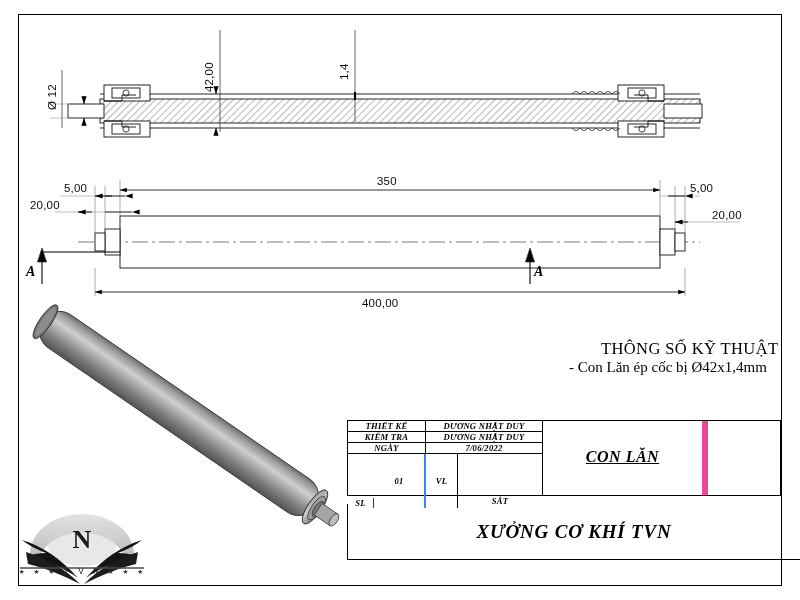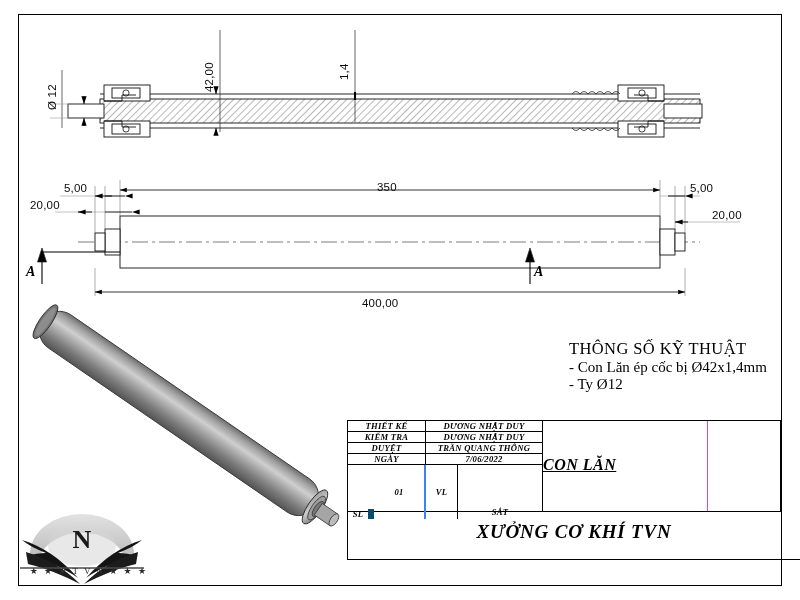--- a/index.html
+++ b/index.html
@@ -59,34 +59,35 @@
     position: absolute;
     left: 569px;
     top: 339px;
     color: #000;
   }
   #specs .spec-title {
     font-family: "Liberation Serif", serif;
     font-size: 16.5px;
     letter-spacing: .4px;
     white-space: nowrap;
+    margin-left: 32px;
   }
   #specs .spec-line {
     font-family: "Liberation Serif", serif;
     font-size: 15px;
     margin-top: 0;
     white-space: nowrap;
   }
   
   #titleblock {
     position: absolute;
     left: 347px;
     top: 420px;
     width: 434px;
-    height: 92px;
+    height: 76px;
     border: 1px solid #000;
     box-sizing: border-box;
     display: flex;
   }
   #tb-left {
     width: 195px;
     border-right: 1px solid #000;
     box-sizing: border-box;
     display: flex;
     flex-direction: column;
@@ -107,31 +108,31 @@
     font-style: italic;
     font-size: 8.6px;
     letter-spacing: .25px;
     color: #000;
     box-sizing: border-box;
     overflow: hidden;
     white-space: nowrap;
   }
   .tb-label { width: 78px; border-right: 1px solid #000; }
   .tb-value { flex: 1 1 auto; }
-  .tb-q1 { width: 26px; border-right: 6px solid #0c4a6e; margin-top: 44px; }
+  .tb-q1 { width: 26px; border-right: 1px solid #0c4a6e; margin-top: 44px; }
   .tb-q2 { width: 52px; border-right: 2px solid #3b82f6; }
   .tb-q3 { width: 32px; border-right: 1px solid #000; }
   .tb-q4 { flex: 1 1 auto; margin-top: 40px; }
   #tb-mid {
     width: 165px;
-    border-right: 1px solid #ec4899;
+    border-right: 6px solid #ec4899;
     box-sizing: border-box;
     display: flex;
     align-items: center;
-    justify-content: flex-start;
+    justify-content: center;
   }
   #tb-mid .part-name {
     font-family: "Liberation Serif", serif;
     font-weight: bold;
     font-style: italic;
     font-size: 16px;
     letter-spacing: .5px;
     text-decoration: underline;
     color: #000;
     padding-bottom: 2px;
@@ -164,22 +165,22 @@
     left: 16px;
     top: 508px;
     width: 132px;
     height: 76px;
   }
   #logo .logotext {
     position: absolute;
     left: 0;
     top: 58px;
     width: 132px;
-    text-align: right;
-    font-family: Liberation Serif, serif;
+    text-align: center;
+    font-family: Liberation Mono, monospace;
     font-size: 9px;
     letter-spacing: 2px;
     color: #2b2b2b;
     white-space: nowrap;
   }
 </style>
 </head>
 <body>
 
 <div id="sheet">
@@ -352,52 +353,47 @@
   <div class="dimtxt rot90" style="left:58px; top:98px;">Ø 12</div>
 
   <div class="dimtxt rot90" style="left:215px; top:80px;">42,00</div>
 
   <div class="dimtxt rot90" style="left:350px; top:68px;">1,4</div>
 
   <div class="dimtxt" style="left:64px; top:182px;">5,00</div>
 
   <div class="dimtxt" style="left:30px; top:199px;">20,00</div>
 
-  <div class="dimtxt" style="left:377px; top:181px;">350</div>
+  <div class="dimtxt" style="left:377px; top:175px;">350</div>
 
   <div class="dimtxt" style="left:690px; top:182px;">5,00</div>
 
   <div class="dimtxt" style="left:712px; top:209px;">20,00</div>
 
   <div class="dimtxt" style="left:362px; top:297px;">400,00</div>
 
   <div class="secmark" style="left:26px; top:264px;">A</div>
 
   <div class="secmark" style="left:534px; top:264px;">A</div>
 
   <div id="specs">
     <div class="spec-title">THÔNG SỐ KỸ THUẬT</div>
     <div class="spec-line">- Con Lăn ép cốc bị Ø42x1,4mm</div>
-    <div class="spec-line">- Ty Ø12</div>
   </div>
 
   <div id="titleblock">
 
     <div id="tb-left">
       <div class="tb-row">
         <div class="tb-c tb-label">THIẾT KẾ</div>
         <div class="tb-c tb-value">DƯƠNG   NHẬT   DUY</div>
       </div>
       <div class="tb-row">
         <div class="tb-c tb-label">KIỂM TRA</div>
         <div class="tb-c tb-value">DƯƠNG NHẬT DUY</div>
-      </div>
-      <div class="tb-row">
-        <div class="tb-c tb-label">DUYỆT</div>
-        <div class="tb-c tb-value">TRẦN QUANG THÔNG</div>
       </div>
       <div class="tb-row">
         <div class="tb-c tb-label">NGÀY</div>
         <div class="tb-c tb-value">7/06/2022</div>
       </div>
       <div class="tb-row last">
         <div class="tb-c tb-q1">SL</div>
         <div class="tb-c tb-q2">01</div>
         <div class="tb-c tb-q3">VL</div>
         <div class="tb-c tb-q4">SẮT</div>

